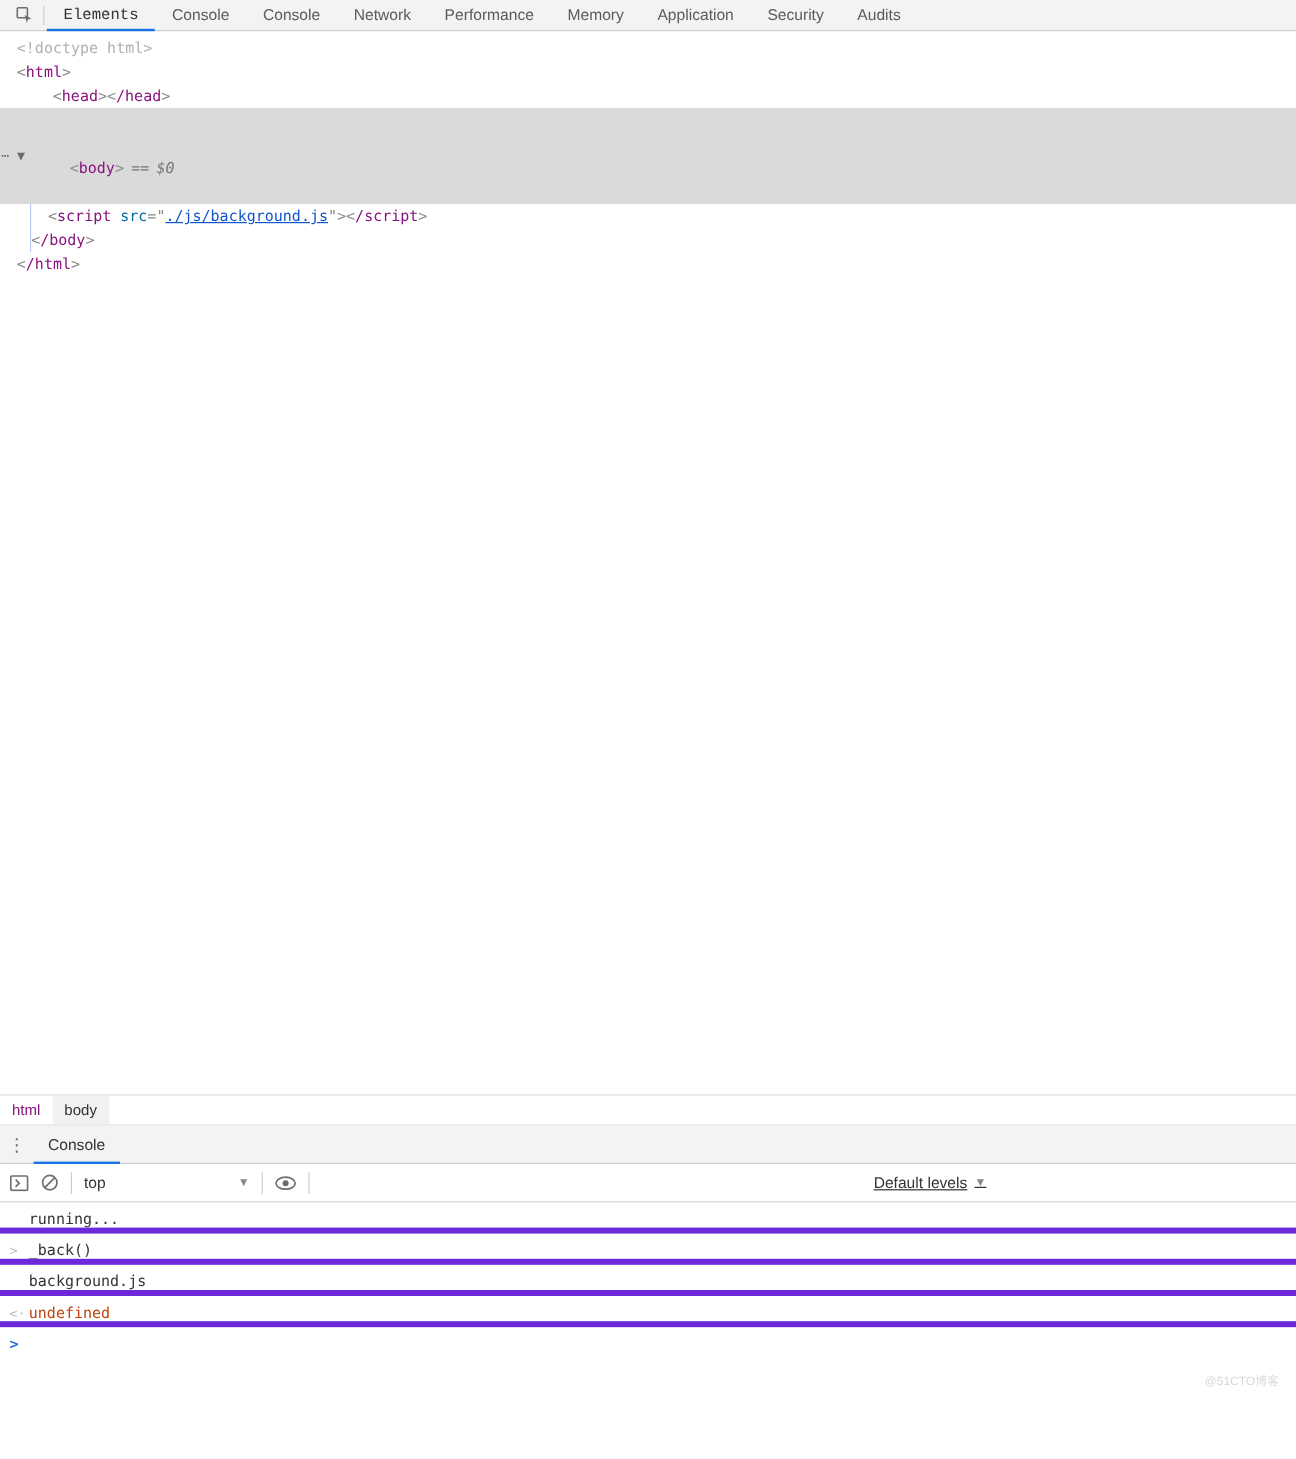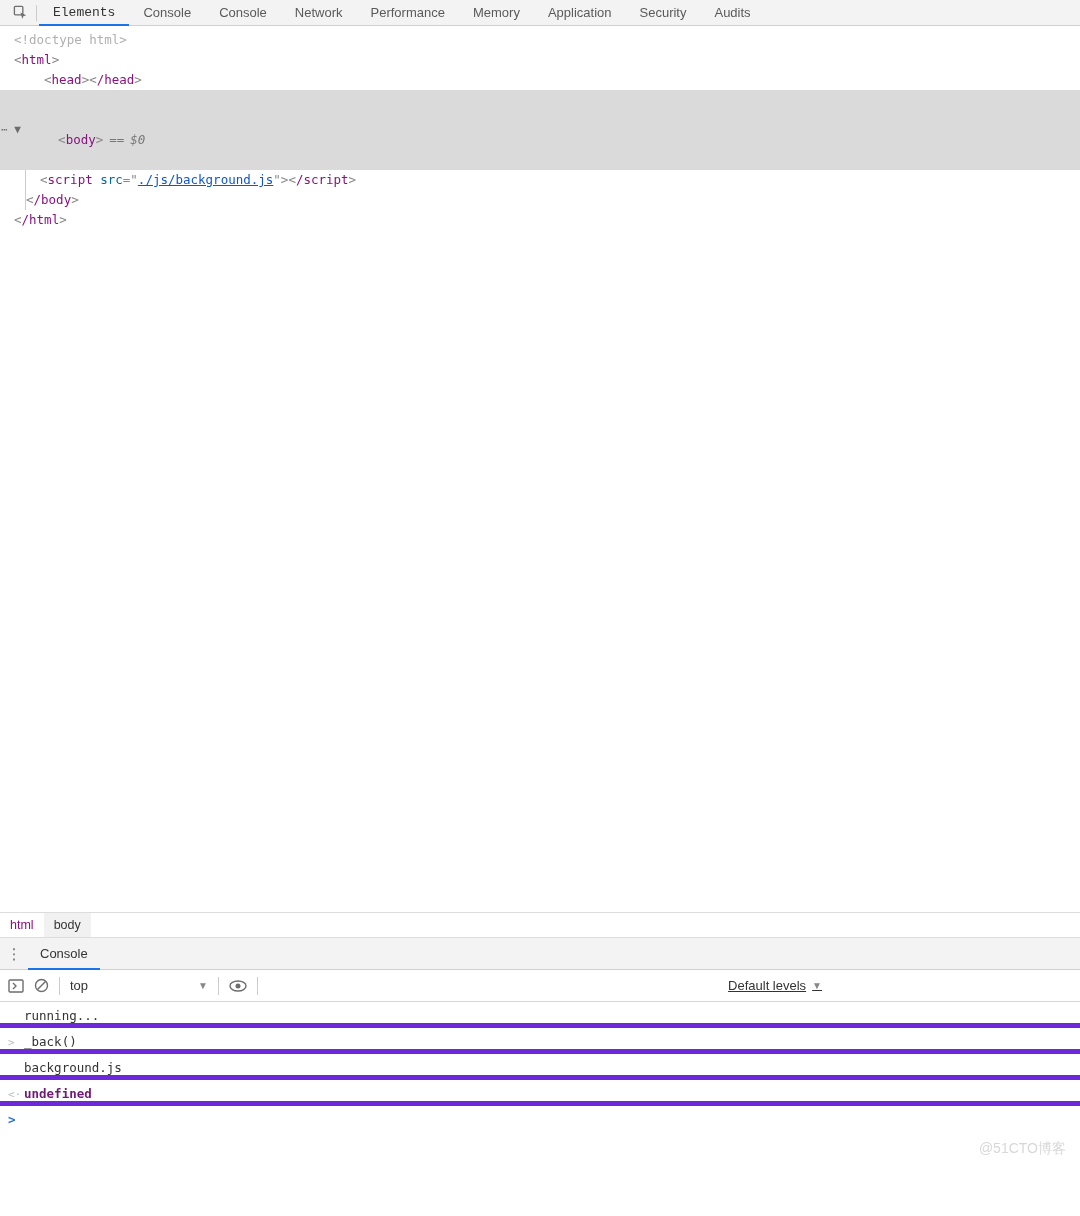--- a/index.html
+++ b/index.html
@@ -197,34 +197,34 @@
   padding-left: 8px;
 }
 .con-gutter {
   width: 16px;
   color: #bbb;
   font-size: 11px;
 }
 .con-gutter.in { color: #bbb; }
 .con-gutter.out { color: #bbb; }
 .con-txt { color: #333; }
-.con-undef { color: #701a75; font-weight: bold; }
+.con-undef { color: #c2410c; }
 .con-prompt {
   display: flex;
   align-items: center;
   height: 26px;
   padding-left: 8px;
 }
 .con-prompt .chev { color: #2a6fd6; font-weight: bold; }
 .watermark {
   position: absolute;
   right: 14px;
   bottom: 58px;
   color: #d8d8d8;
-  font-size: 14px;
+  font-size: 10px;
 }
 </style>
 </head>
 <body>
 
 <div class="top-tabs">
   <div class="inspect-icon">
     <svg width="15" height="15" viewBox="0 0 16 16" fill="none" stroke="currentColor" stroke-width="1.4">
       <rect x="1.5" y="1.5" width="9" height="9" rx="1"></rect>
       <path d="M8 8 L14 11 L11 12 L10 15 Z" fill="currentColor" stroke="none"></path>

